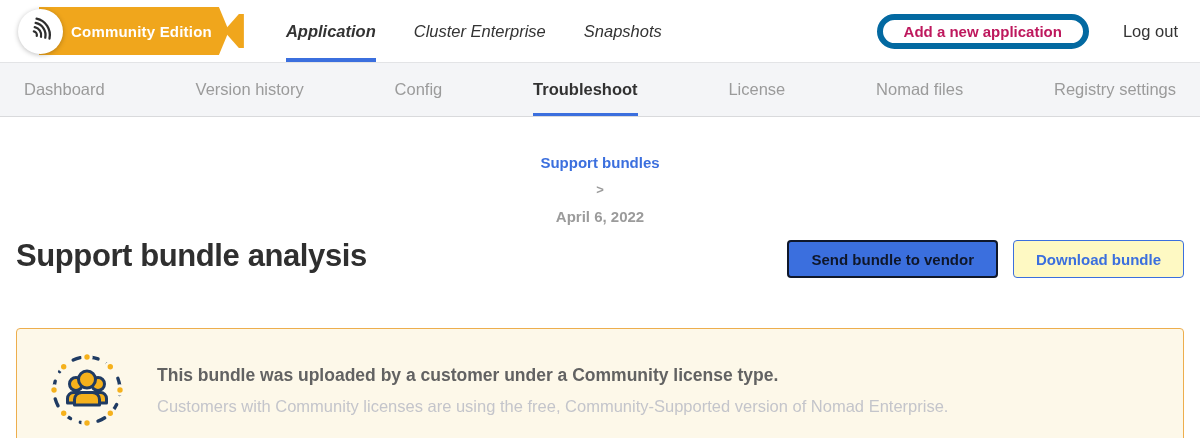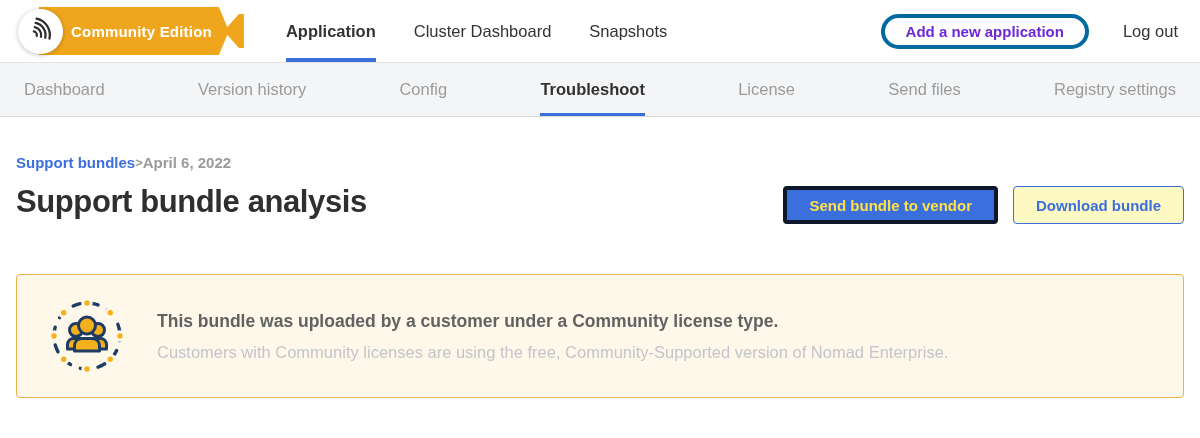--- a/index.html
+++ b/index.html
@@ -30,67 +30,67 @@
     background:#F0A61C; color:#fff; font-weight:700; font-size:15px;
     height:48px; display:flex; align-items:center;
     padding:0 17px 0 32px; letter-spacing:.2px;
     clip-path:polygon(0 0, calc(100% - 10px) 0, 100% 50%, calc(100% - 10px) 100%, 0 100%);
   }
   .badge-tail {
     width:20px; height:34px; margin-left:-5px; background:#F0A61C;
     clip-path:polygon(75% 0, 100% 0, 100% 100%, 75% 100%, 0 50%);
     flex:none;
   }
-  .topnav-tabs { display:flex; align-items:stretch; height:62px; margin-left:42px; gap:38px; }
+  .topnav-tabs { display:flex; align-items:stretch; height:62px; margin-left:42px; gap:38px;font-style:italic; }
   .topnav-tab {
     display:flex; align-items:center; font-size:16.5px; font-weight:500;
     color:#333; cursor:pointer; border-bottom:4px solid transparent; padding-top:4px;
   }
   .topnav-tab.active { font-weight:600; border-bottom-color:#3B6FDE; }
   .topnav-right { margin-left:auto; display:flex; align-items:center; gap:34px; }
   .pill-btn {
     height:35px; padding:0 21px; border-radius:18px;
-    border:4px solid #0369a1; background:#fff; color:#6d28d9;
+    border:6px solid #0369a1; background:#fff; color:#be185d;
     font-family:inherit; font-size:15px; font-weight:700; cursor:pointer;
   }
   .logout { font-size:16.5px; font-weight:500; color:#333; cursor:pointer; }
 
   
   .subnav {
     height:55px; background:#F4F5F7;
     border-top:1px solid #E3E4E6; border-bottom:1px solid #D9DADC;
     display:flex; justify-content:space-between; align-items:stretch;
     padding:0 24px;
   }
   .subnav-item {
     display:flex; align-items:center; font-size:16.5px; font-weight:500;
     color:#9B9B9B; cursor:pointer; border-bottom:3px solid transparent; padding-top:3px;
   }
   .subnav-item.active { color:#323232; font-weight:600; border-bottom-color:#3B6FDE; }
 
   
   .content { padding:0 16px; }
   .breadcrumb {
-    padding-top:37px; display:flex; align-items:center; 
-    font-size:15px; font-weight:700;
+    padding-top:37px; display:flex; align-items:center; gap:11px;
+    font-size:15px; font-weight:700;flex-direction:column;
   }
   .breadcrumb .crumb-link { color:#3B6FDE; cursor:pointer; }
   .breadcrumb .sep { color:#9B9B9B; font-size:13px; }
   .breadcrumb .crumb-current { color:#9B9B9B; }
 
   .header-row { display:flex; justify-content:space-between; align-items:flex-start; margin-top:13px; }
   .page-title { margin:0; font-size:31px; font-weight:800; letter-spacing:-.4px; color:#2f2f2f; }
   .subtitle { margin-top:6px; font-size:15px; color:#A4A6AA; font-weight:500; }
   .subtitle .date { color:#96989D; font-weight:700; }
   .header-actions { display:flex; gap:15px; padding-top:2px; }
   .btn {
     height:38px; padding:0 22px; border-radius:4px;
     font-family:inherit; font-size:15px; font-weight:700; cursor:pointer;
   }
-  .btn-primary { background:#3B6FDE; border:4px solid #0f172a; color:#fde047; }
+  .btn-primary { background:#3B6FDE; border:2px solid #0f172a; color:#0f172a; }
   .btn-outline { background:#fef9c3; border:1px solid #3B6FDE; color:#3B6FDE; }
 
   
   .notice {
     margin-top:50px;
     border:1px solid #EDAE4D; background:#FDF8E9; border-radius:4px;
     display:flex; align-items:center; gap:32px;
     padding:23px 32px; min-height:122px;
   }
   .notice-icon { flex:none; width:76px; height:76px; }
@@ -115,37 +115,37 @@
       </span>
     </div>
     <div class="badge-wrap">
       <span class="badge">Community Edition</span>
       <span class="badge-tail"></span>
     </div>
   </div>
 
   <nav class="topnav-tabs">
     <div class="topnav-tab active">Application</div>
-    <div class="topnav-tab">Cluster Dashboard</div>
+    <div class="topnav-tab">Cluster Enterprise</div>
     <div class="topnav-tab">Snapshots</div>
   </nav>
 
   <div class="topnav-right">
     <button class="pill-btn">Add a new application</button>
     <span class="logout">Log out</span>
   </div>
 </header>
 
 <nav class="subnav">
   <div class="subnav-item">Dashboard</div>
   <div class="subnav-item">Version history</div>
   <div class="subnav-item">Config</div>
   <div class="subnav-item active">Troubleshoot</div>
   <div class="subnav-item">License</div>
-  <div class="subnav-item">Send files</div>
+  <div class="subnav-item">Nomad files</div>
   <div class="subnav-item">Registry settings</div>
 </nav>
 
 <main class="content">
 
   <div class="breadcrumb">
     <span class="crumb-link">Support bundles</span>
     <span class="sep">&gt;</span>
     <span class="crumb-current">April 6, 2022</span>
   </div>

